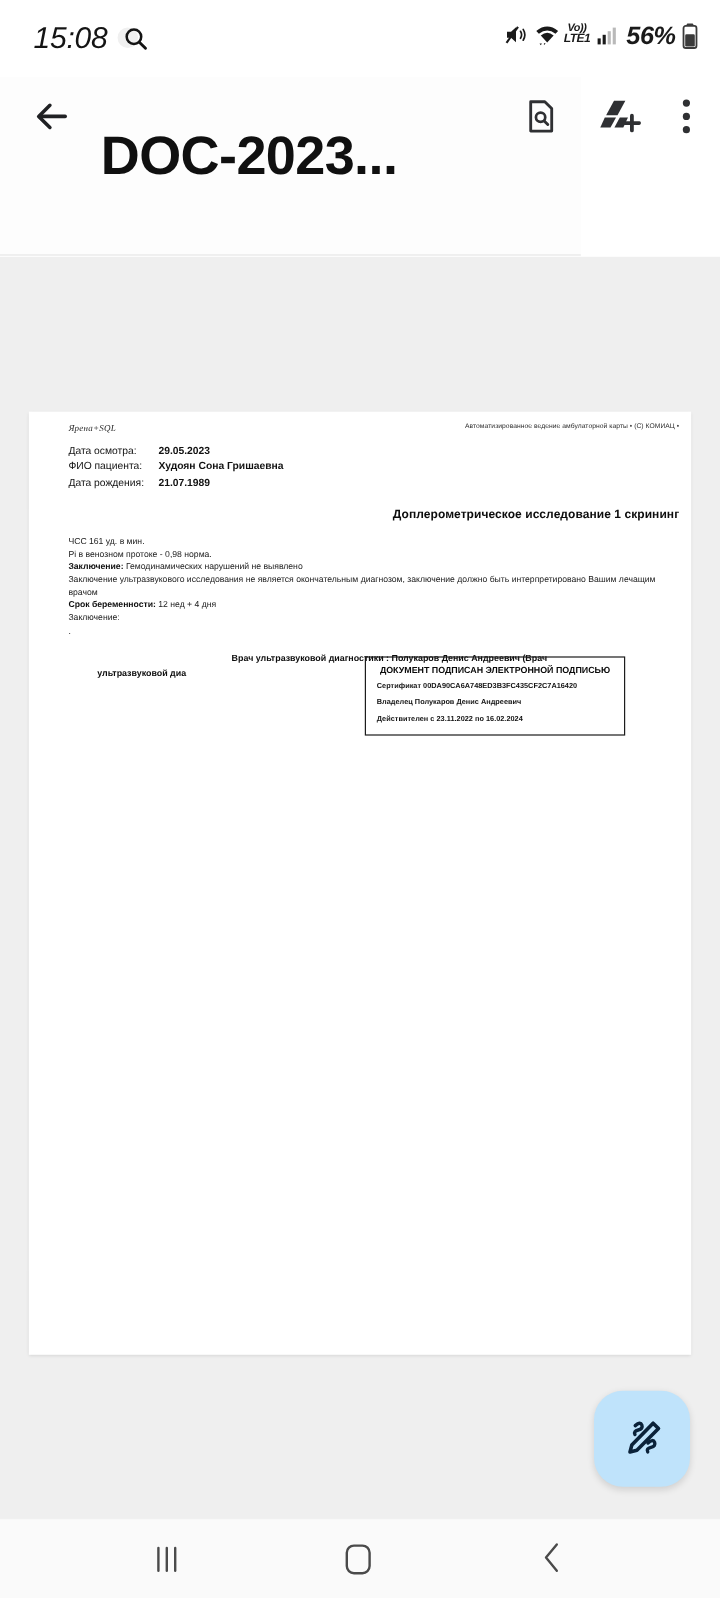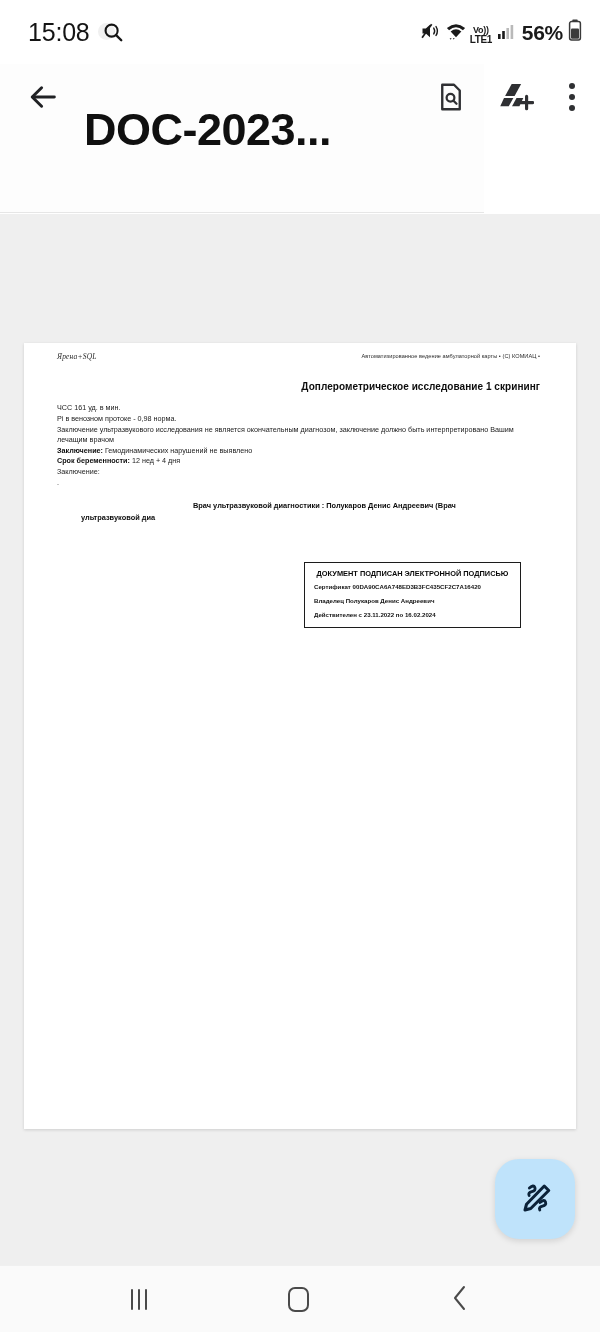--- a/index.html
+++ b/index.html
@@ -24,20 +24,21 @@
   .status-bar {
     position: absolute;
     top: 0; left: 0;
     width: 600px;
     height: 64px;
     background: #ffffff;
     display: flex;
     align-items: center;
     justify-content: space-between;
     padding: 0 18px 0 28px;
+    font-style: italic;
   }
   .status-left {
     display: flex;
     align-items: center;
     gap: 8px;
   }
   .status-clock {
     font-size: 25px;
     font-weight: 500;
     color: #141414;
@@ -53,21 +54,21 @@
   }
   .status-search-bg {
     position: absolute;
     left: 0; top: 6px;
     width: 17px; height: 17px;
     border-radius: 50%;
     background: #f0f0f0;
   }
   .status-right {
     display: flex;
-    align-items: flex-end;
+    align-items: flex-start;
     gap: 5px;
   }
   .status-battery-text {
     font-size: 21px;
     font-weight: 700;
     color: #1a1a1a;
     letter-spacing: -0.3px;
   }
   .volte-block {
     display: flex;
@@ -142,21 +143,21 @@
     height: 786px;
     background: #ffffff;
     box-shadow: 0 1px 3px rgba(0,0,0,0.14);
     padding: 0;
   }
 
   .page-inner {
     position: relative;
     width: 100%;
     height: 100%;
-    padding: 9px 36px 0 33px;
+    padding: 9px 10px 0 33px;
     font-size: 7.2px;
     color: #1b1b1b;
     line-height: 1.42;
   }
 
   .doc-head-row {
     position: relative;
     height: 14px;
   }
   .brand-logo {
@@ -217,21 +218,21 @@
     padding-left: 136px;
   }
   .doctor-line .dl-wrap {
     display: block;
     padding-left: 24px;
   }
 
   .sign-box {
     position: absolute;
     left: 280px;
-    top: 219px;
+    top: 204px;
     width: 217px;
     padding: 6px 9px 8px 9px;
     border: 1.1px solid #1c1c1c;
     text-align: left;
   }
   .sign-title {
     text-align: center;
     font-size: 7.4px;
     font-weight: 700;
     color: #0a0a0a;
@@ -410,30 +411,46 @@
   <div class="viewer">
 
     <div class="page">
       <div class="page-inner">
 
         <div class="doc-head-row">
           <span class="brand-logo">Ярена+SQL</span>
           <span class="head-note">Автоматизированное ведение амбулаторной карты • (C) КОМИАЦ •</span>
         </div>
 
+        <table class="info-table">
+          <tbody>
+              <tr>
+            <td class="info-label">Дата осмотра:</td>
+            <td class="info-value">29.05.2023</td>
+          </tr>
+          <tr>
+            <td class="info-label">ФИО пациента:</td>
+            <td class="info-value">Худоян Сона Гришаевна</td>
+          </tr>
+          <tr>
+            <td class="info-label">Дата рождения:</td>
+            <td class="info-value">21.07.1989</td>
+          </tr>
+        </tbody>
+          </table>
 
         <div class="doc-heading">Доплерометрическое исследование 1 скрининг</div>
 
         <div class="body-block">
           <p>ЧСС 161 уд. в мин.</p>
           <p>Pi в венозном протоке -  0,98 норма.</p>
-          <p>Заключение ультразвукового исследования не является окончательным диагнозом, заключение должно быть интерпретировано Вашим лечащим врачом</p>
           <p>
             <b>Заключение:</b><span> Гемодинамических нарушений не выявлено</span>
           </p>
+          <p>Заключение ультразвукового исследования не является окончательным диагнозом, заключение должно быть интерпретировано Вашим лечащим врачом</p>
           <p>
             <b>Срок беременности:</b><span> 12 нед + 4 дня</span>
           </p>
           <p>Заключение:</p>
           <p>.</p>
         </div>
 
         <div class="doctor-line">
           <span class="dl-main">Врач ультразвуковой диагностики : Полукаров Денис Андреевич (Врач</span>
           <span class="dl-wrap">ультразвуковой диа</span>

